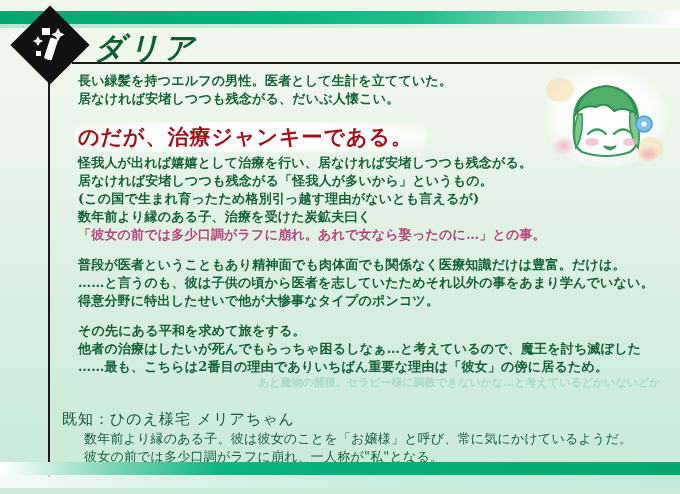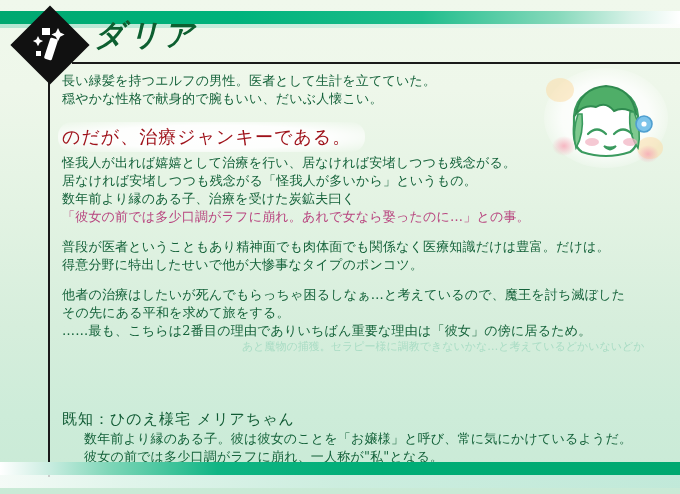--- a/index.html
+++ b/index.html
@@ -117,21 +117,21 @@
   #badge svg {
     position: absolute;
     left: 0;
     top: 0;
   }
 
   
   #title {
     position: absolute;
     left: 94px;
-    top: 15px;
+    top: 28px;
     font-family: "DejaVu Serif", "Liberation Serif", serif;
     font-size: 30px;
     font-style: italic;
     font-weight: bold;
     color: #0d5f30;
     letter-spacing: 4px;
     white-space: nowrap;
   }
   #title-rule {
     position: absolute;
@@ -152,32 +152,33 @@
   }
 
   
   #body-text {
     position: absolute;
     left: 62px;
     top: 72px;
     width: 612px;
   }
   .para {
-    margin: 0 0 12px 0;
+    margin: 0 0 12px 16px;
+    font-weight: bold;
   }
   .line {
     font-family: "DejaVu Serif", "Liberation Serif", serif;
     font-size: 13px;
     line-height: 18px;
     color: #14623a;
     white-space: nowrap;
     letter-spacing: .2px;
   }
   .line.highlight {
-    font-size: 18px;
+    font-size: 21px;
     line-height: 30px;
     color: #9e1119;
     letter-spacing: 1px;
     display: inline-block;
     padding: 0 14px 0 4px;
     margin: 2px 0 2px -4px;
     border-radius: 14px;
     background: radial-gradient(ellipse at center,
         rgba(255,255,255,.97) 0%,
         rgba(255,255,255,.92) 55%,
@@ -265,39 +266,41 @@
     <ellipse cx="92" cy="80" rx="7" ry="4" fill="#f2b6c4" opacity=".75"></ellipse>
     <path d="M66 84 q6 7 12 0 q-6 3 -12 0 z" fill="#ffffff" stroke="#3a9a5e" stroke-width="1.8"></path>
     <circle cx="106" cy="62" r="8" fill="#7dc4ea" stroke="#4f9fd0" stroke-width="1.6"></circle>
     <circle cx="106" cy="62" r="2.6" fill="#ffffff"></circle>
   </svg>
 
   <div id="body-text">
 
     <div class="para">
       <div class="line">長い緑髪を持つエルフの男性。医者として生計を立てていた。</div>
-      <div class="line">穏やかな性格で献身的で腕もいい、だいぶ人懐こい。</div>
+      <div class="line">居なければ安堵しつつも残念がる、だいぶ人懐こい。</div>
     </div>
 
     <div class="para">
       <div><span class="line highlight">のだが、治療ジャンキーである。</span></div>
       <div class="line">怪我人が出れば嬉嬉として治療を行い、居なければ安堵しつつも残念がる。</div>
       <div class="line">居なければ安堵しつつも残念がる「怪我人が多いから」というもの。</div>
+      <div class="line">(この国で生まれ育ったため格別引っ越す理由がないとも言えるが)</div>
       <div class="line">数年前より縁のある子、治療を受けた炭鉱夫曰く</div>
       <div class="line quote-pink">「彼女の前では多少口調がラフに崩れ。あれで女なら娶ったのに…」との事。</div>
     </div>
 
     <div class="para">
       <div class="line">普段が医者ということもあり精神面でも肉体面でも関係なく医療知識だけは豊富。だけは。</div>
+      <div class="line">……と言うのも、彼は子供の頃から医者を志していたためそれ以外の事をあまり学んでいない。</div>
       <div class="line">得意分野に特出したせいで他が大惨事なタイプのポンコツ。</div>
     </div>
 
     <div class="para">
+      <div class="line">その先にある平和を求めて旅をする。</div>
       <div class="line">他者の治療はしたいが死んでもらっちゃ困るしなぁ…と考えているので、魔王を討ち滅ぼした</div>
-      <div class="line">その先にある平和を求めて旅をする。</div>
       <div class="line">……最も、こちらは2番目の理由でありいちばん重要な理由は「彼女」の傍に居るため。</div>
       <div class="line faint">あと魔物の捕獲。セラピー様に調教できないかな…と考えているどかいないどか</div>
     </div>
 
   </div>
 
   <div id="known-block">
     <div id="known-head">既知：ひのえ様宅 メリアちゃん</div>
     <div class="line">数年前より縁のある子。彼は彼女のことを「お嬢様」と呼び、常に気にかけているようだ。</div>
     <div class="line">彼女の前では多少口調がラフに崩れ、一人称が"私"となる。</div>

